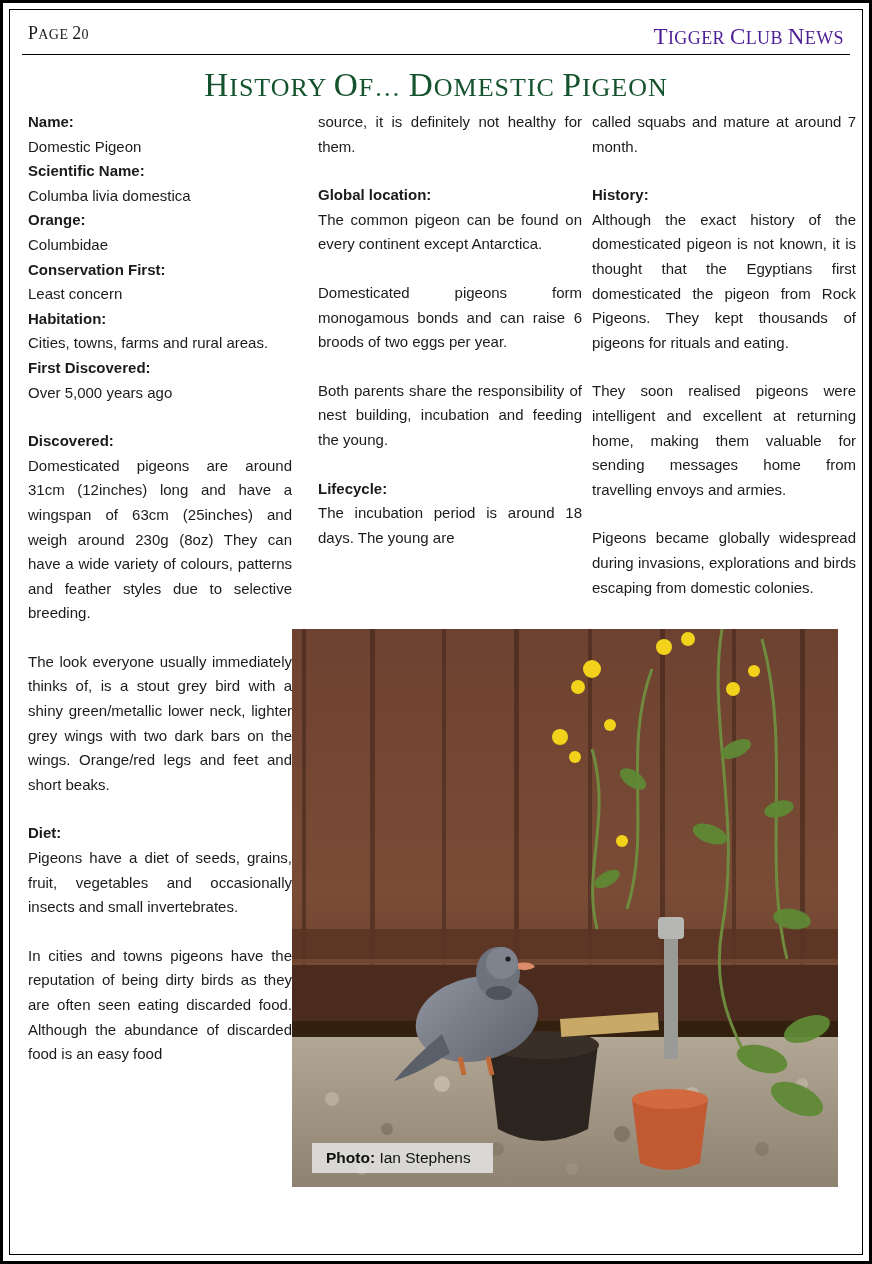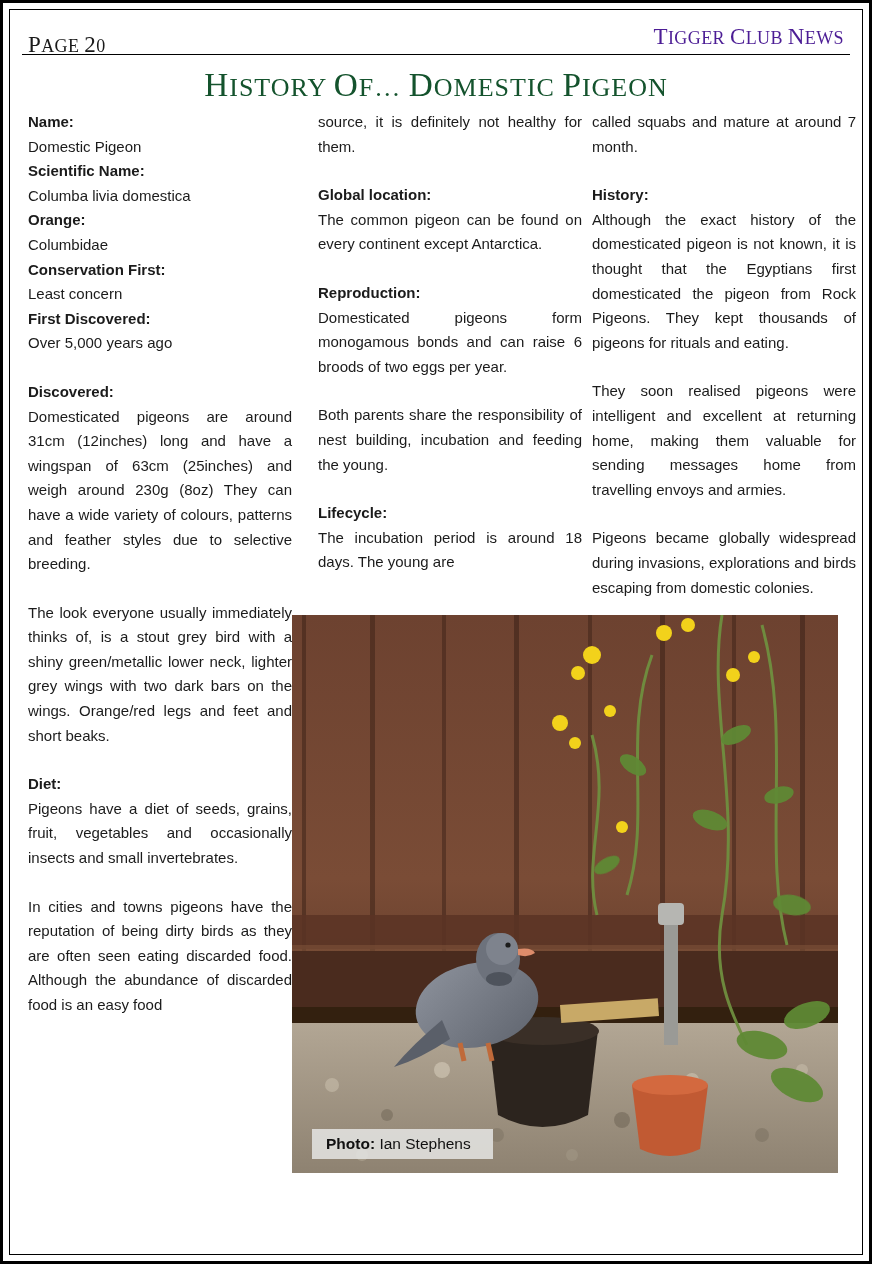--- a/index.html
+++ b/index.html
@@ -35,24 +35,23 @@
     width: 100%;
     height: 44px;
     box-sizing: border-box;
     padding: 10px 18px 0 18px;
   }
   .header-left {
     position: absolute;
     left: 18px;
     top: 13px;
     font-family: "Liberation Serif", serif;
-    font-size: 18px;
+    font-size: 14px;
     letter-spacing: 0.4px;
     color: #1a1a1a;
-    margin-top: 8px;
   }
   .header-right {
     position: absolute;
     right: 18px;
     top: 13px;
     font-family: "Liberation Serif", serif;
     font-size: 18px;
     letter-spacing: 0.4px;
     color: #4c1d95;
   }
@@ -106,21 +105,21 @@
   }
   .lbl {
     font-weight: bold;
     display: block;
   }
   .nojust { text-align: left; }
   
   .photo {
     position: absolute;
     left: 282px;
-    top: 605px;
+    top: 619px;
     width: 546px;
     height: 558px;
     overflow: hidden;
     background: #0f766e;
   }
   .photo svg { display: block; }
   .photo-caption {
     position: absolute;
     left: 20px;
     bottom: 14px;
@@ -157,20 +156,24 @@
           <span>Columba livia domestica</span>
         </p>
         <p class="nojust">
           <span class="lbl">Orange:</span>
           <span>Columbidae</span>
         </p>
         <p class="nojust">
           <span class="lbl">Conservation First:</span>
           <span>Least concern</span>
         </p>
+        <p>
+          <span class="lbl">Habitation:</span>
+          <span>Cities, towns, farms and rural areas.</span>
+        </p>
         <p class="nojust">
           <span class="lbl">First Discovered:</span>
           <span>Over 5,000 years ago</span>
         </p>
         <div class="gap"></div>
         <p>
           <span class="lbl">Discovered:</span>
           <span>Domesticated pigeons are around 31cm (12inches) long and have a wingspan of 63cm (25inches) and weigh around 230g (8oz) They can have a wide variety of colours, patterns and feather styles due to selective breeding.</span>
         </p>
         <div class="gap"></div>
@@ -186,21 +189,20 @@
 
       <div class="col col-2">
         <p>source, it is definitely not healthy for them.</p>
         <div class="gap"></div>
         <p>
           <span class="lbl">Global location:</span>
           <span>The common pigeon can be found on every continent except Antarctica.</span>
         </p>
         <div class="gap"></div>
         <p>
-          <span class="lbl">Reproduction:</span>
           <span>Domesticated pigeons form monogamous bonds and can raise 6 broods of two eggs per year.</span>
         </p>
         <div class="gap"></div>
         <p>Both parents share the responsibility of nest building, incubation and feeding the young.</p>
         <div class="gap"></div>
         <p>
           <span class="lbl">Lifecycle:</span>
           <span>The incubation period is around 18 days. The young are</span>
         </p>
       </div>

